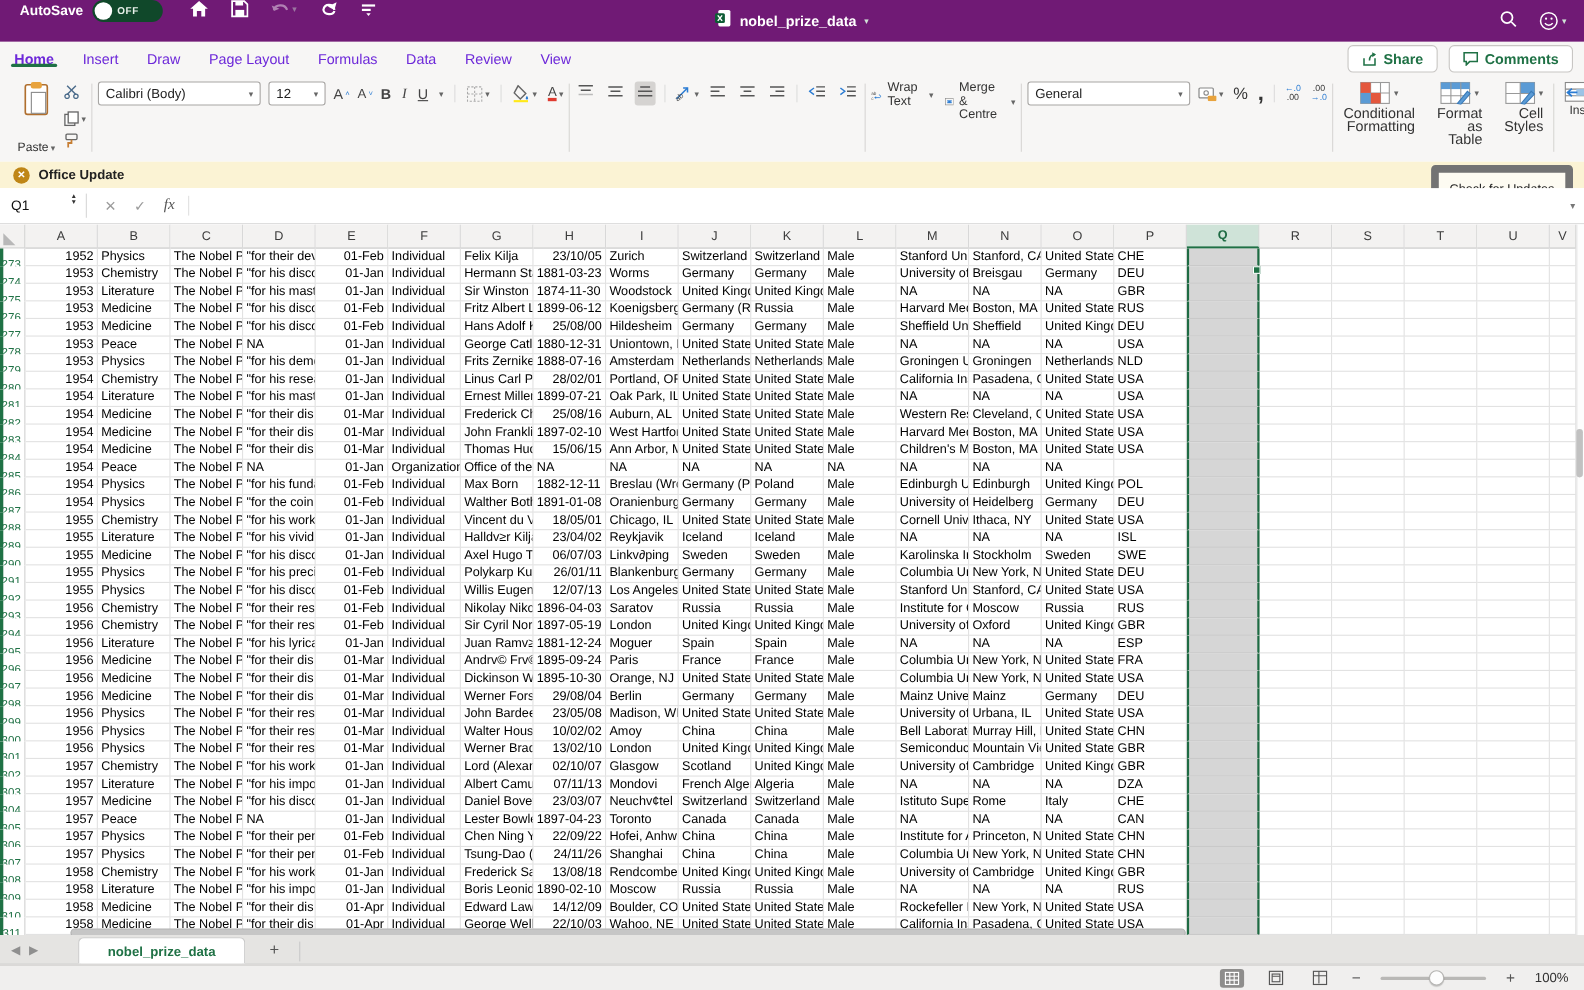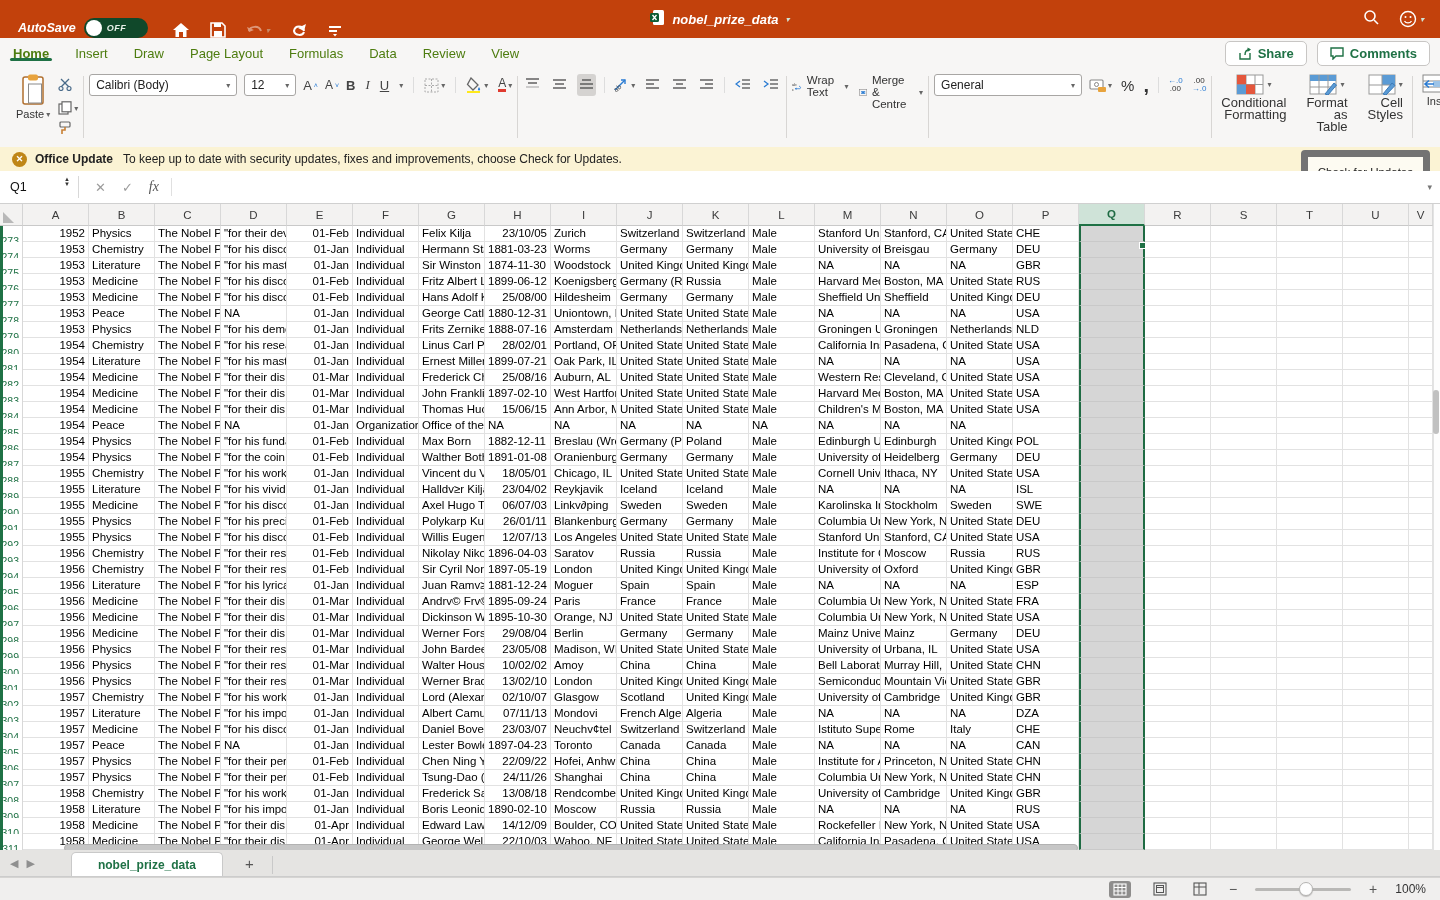--- a/index.html
+++ b/index.html
@@ -1,38 +1,38 @@
 <!DOCTYPE html>
 <html><head>
 <meta charset="utf-8">
 <style>
   * { margin:0; padding:0; box-sizing:border-box; }
   html,body { width:1440px; height:900px; overflow:hidden; }
   body { font-family:"Liberation Sans", sans-serif; background:#fff; position:relative; }
   #app { position:absolute; inset:0; width:1440px; height:900px; }
 
   
-  #titlebar { position:absolute; left:0; top:0; width:1440px; height:38px; background:#c2410c; display:flex; align-items:flex-end; color:#fff;font-style:italic; }
+  #titlebar { position:absolute; left:0; top:0; width:1440px; height:38px; background:#701a75; display:flex; align-items:flex-start; color:#fff; }
   .autosave-wrap { display:flex; align-items:center; margin-left:18px; gap:8px; }
   .autosave-label { font-size:12.5px; font-weight:bold; color:#fff; }
   .autosave-pill { width:64px; height:20px; border-radius:10px; background:#10482a; display:flex; align-items:center; gap:5px; padding-left:2px; }
   .autosave-knob { width:16px; height:16px; border-radius:50%; background:#fff; }
   .autosave-state { font-size:9px; font-weight:bold; letter-spacing:.5px; color:#e8f1ea; }
   .tb-icons { display:flex; align-items:center; gap:20px; margin-left:24px; }
   .tb-ic { display:flex; align-items:center; gap:2px; }
   .tb-chev { font-size:8px; color:#cfe3d6; }
   .dim { opacity:.45; }
   #doc-title-wrap { position:absolute; left:0; right:0; top:0; height:38px; display:flex; align-items:center; justify-content:center; gap:7px; pointer-events:none; }
   #doc-title { font-size:13px; font-weight:bold; color:#fff; }
   #titlebar-right { position:absolute; right:16px; top:0; height:38px; display:flex; align-items:center; gap:20px; }
 
   
   #ribbon { position:absolute; left:0; top:38px; width:1440px; height:109px; background:#f7f6f5; border-bottom:0; }
   #tabrow { position:absolute; left:0; top:0; width:1440px; height:30px; display:flex; align-items:center; }
-  .rtab { font-size:13px; color:#4d7c0f; padding:0 13px; height:16px; display:flex; align-items:center; position:relative; }
+  .rtab { font-size:13px; color:#6d28d9; padding:0 13px; height:16px; display:flex; align-items:center; position:relative; }
   .rtab.active { font-weight:bold; }
   .rtab.active:after { content:""; position:absolute; left:10px; right:10px; bottom:0; height:3px; background:#1f7145; border-radius:2px; }
   #tabrow-right { position:absolute; right:10px; top:3px; display:flex; gap:10px; }
   .pill-btn { height:25px; border:1px solid #c8c6c4; border-radius:5px; background:#fff; display:flex; align-items:center; gap:6px; padding:0 12px; font-size:13px; font-weight:bold; color:#1f7145; }
   #toolrow { position:absolute; left:0; top:30px; width:1440px; height:79px; display:flex; align-items:flex-start; padding:6px 6px 0 6px; }
   .vsep { width:1px; height:62px; background:#d8d6d4; margin:2px 5px 0 5px; flex:0 0 1px; }
   .grp { display:flex; align-items:center; }
   .grp-row { display:flex; align-items:center; gap:7px; }
   .icon-btn { display:flex; align-items:center; gap:2px; color:#444; }
   .chev { font-size:8px; color:#666; }
@@ -203,21 +203,21 @@
 
     <div id="toolrow">
 
       <div class="grp" style="flex-direction:row; align-items:flex-start; gap:4px; padding-left:6px;">
         <div class="bigbtn">
           <svg width="26" height="32" viewBox="0 0 26 32">
               <rect x="3" y="3" width="20" height="27" rx="2" fill="#fff" stroke="#b06f2e" stroke-width="1.5"></rect>
               <rect x="8" y="0.5" width="10" height="6" rx="2" fill="#e8a33d"></rect>
               <rect x="8.5" y="10" width="13" height="19" fill="#fff" stroke="#8a8a8a"></rect>
             </svg>
-          <span style="display:flex;align-items:center;gap:2px;">
+          <span style="display:flex;align-items:center;gap:2px;margin-top:20px;">
               <span class="lbl">Paste</span>
               <span class="chev">▾</span>
             </span>
         </div>
         <div style="display:flex; flex-direction:column; gap:6px; margin-top:3px;">
           <span>
             <svg width="16" height="13" viewBox="0 0 16 13">
                 <line x1="3" y1="1" x2="11" y2="9" stroke="#4a6b8a" stroke-width="1.3"></line>
                 <line x1="11" y1="1" x2="3" y2="9" stroke="#4a6b8a" stroke-width="1.3"></line>
                 <circle cx="3" cy="10.5" r="2" fill="none" stroke="#4a6b8a" stroke-width="1.2"></circle>
@@ -538,21 +538,20 @@
           </svg>
         <span class="lbl">Ideas</span>
       </div>
 
     </div>
   </div>
 
   <div id="updatebar">
     <span id="update-icon">✕</span>
     <span id="update-title">Office Update</span>
-    <span>To keep up to date with security updates, fixes and improvements, choose Check for Updates.</span>
     <span id="update-btn">Check for Updates</span>
   </div>
 
   <div id="formulabar">
     <div id="namebox">
       <span>Q1</span>
       <span id="namebox-spin">
           <span>▲</span>
           <span>▼</span>
         </span>

